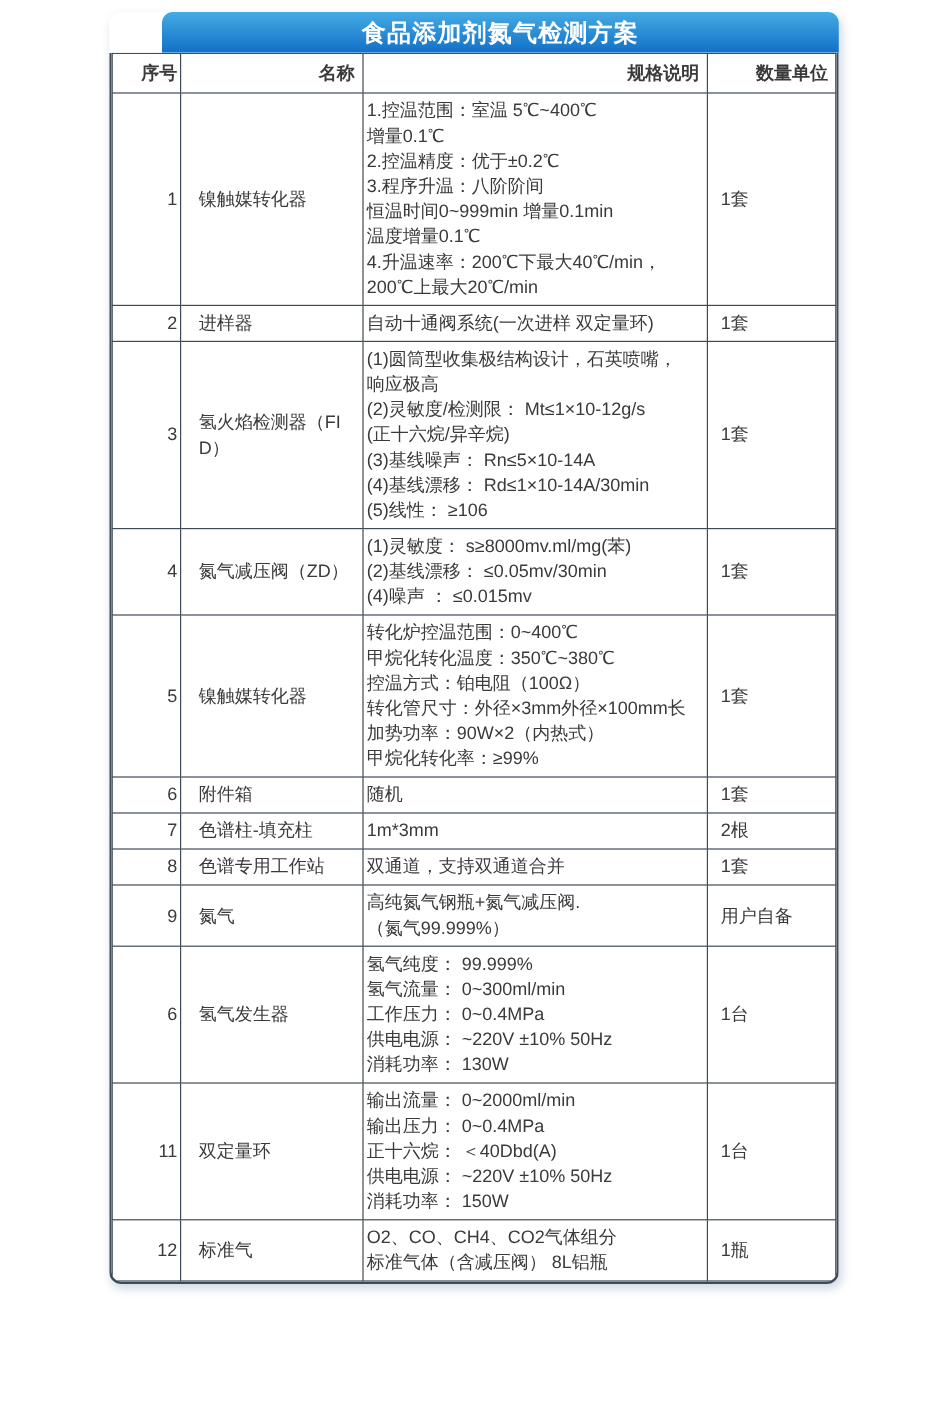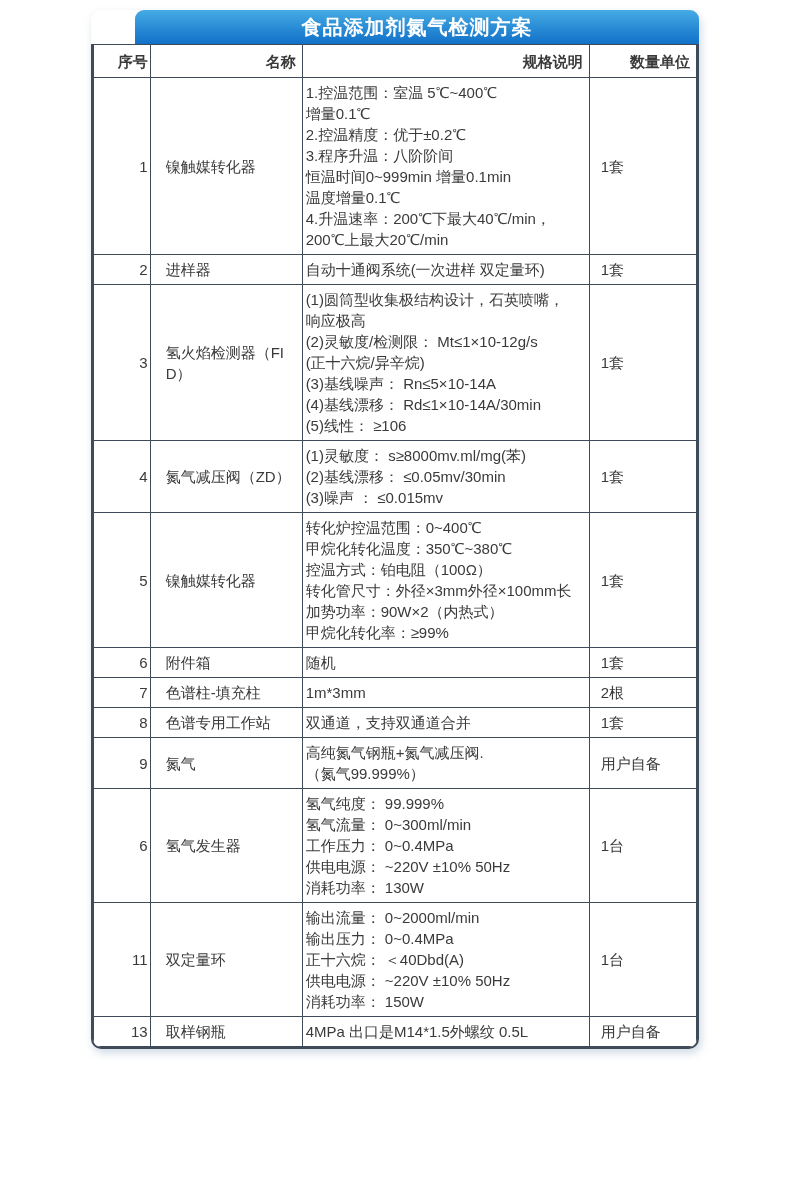--- a/index.html
+++ b/index.html
@@ -140,21 +140,21 @@
               <div class="spec-line">(5)线性： ≥106</div>
             </td>
             <td class="c-qty">1套</td>
           </tr>
           <tr>
             <td class="c-no">4</td>
             <td class="c-name">氮气减压阀（ZD）</td>
             <td class="c-spec">
               <div class="spec-line">(1)灵敏度： s≥8000mv.ml/mg(苯)</div>
               <div class="spec-line">(2)基线漂移： ≤0.05mv/30min</div>
-              <div class="spec-line">(3)噪声 ： ≤0.015mv</div>
+              <div class="spec-line">(4)噪声 ： ≤0.015mv</div>
             </td>
             <td class="c-qty">1套</td>
           </tr>
           <tr>
             <td class="c-no">5</td>
             <td class="c-name">镍触媒转化器</td>
             <td class="c-spec">
               <div class="spec-line">转化炉控温范围：0~400℃</div>
               <div class="spec-line">甲烷化转化温度：350℃~380℃</div>
               <div class="spec-line">控温方式：铂电阻（100Ω）</div>
@@ -215,23 +215,24 @@
             <td class="c-spec">
               <div class="spec-line">输出流量： 0~2000ml/min</div>
               <div class="spec-line">输出压力： 0~0.4MPa</div>
               <div class="spec-line">正十六烷： ＜40Dbd(A)</div>
               <div class="spec-line">供电电源： ~220V ±10% 50Hz</div>
               <div class="spec-line">消耗功率： 150W</div>
             </td>
             <td class="c-qty">1台</td>
           </tr>
           <tr>
-            <td class="c-no">13</td>
-            <td class="c-name">取样钢瓶</td>
-            <td class="c-spec">
-              <div class="spec-line">4MPa 出口是M14*1.5外螺纹 0.5L</div>
-            </td>
-            <td class="c-qty">用户自备</td>
+            <td class="c-no">12</td>
+            <td class="c-name">标准气</td>
+            <td class="c-spec">
+              <div class="spec-line">O2、CO、CH4、CO2气体组分</div>
+              <div class="spec-line">标准气体（含减压阀） 8L铝瓶</div>
+            </td>
+            <td class="c-qty">1瓶</td>
           </tr>
         </tbody>
     </table>
   </div>
 </div>
 
 </body></html>

